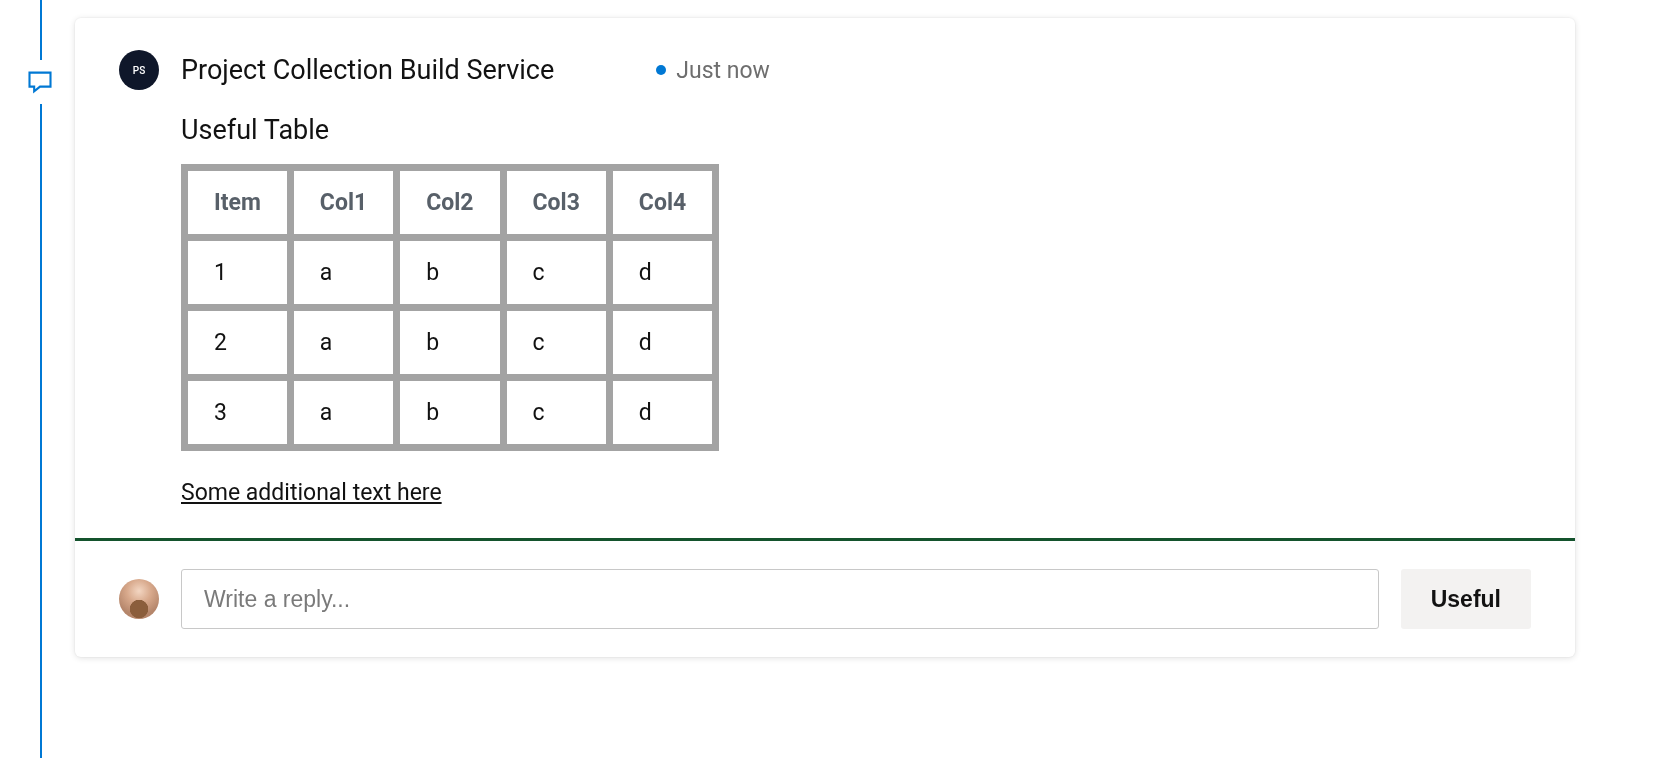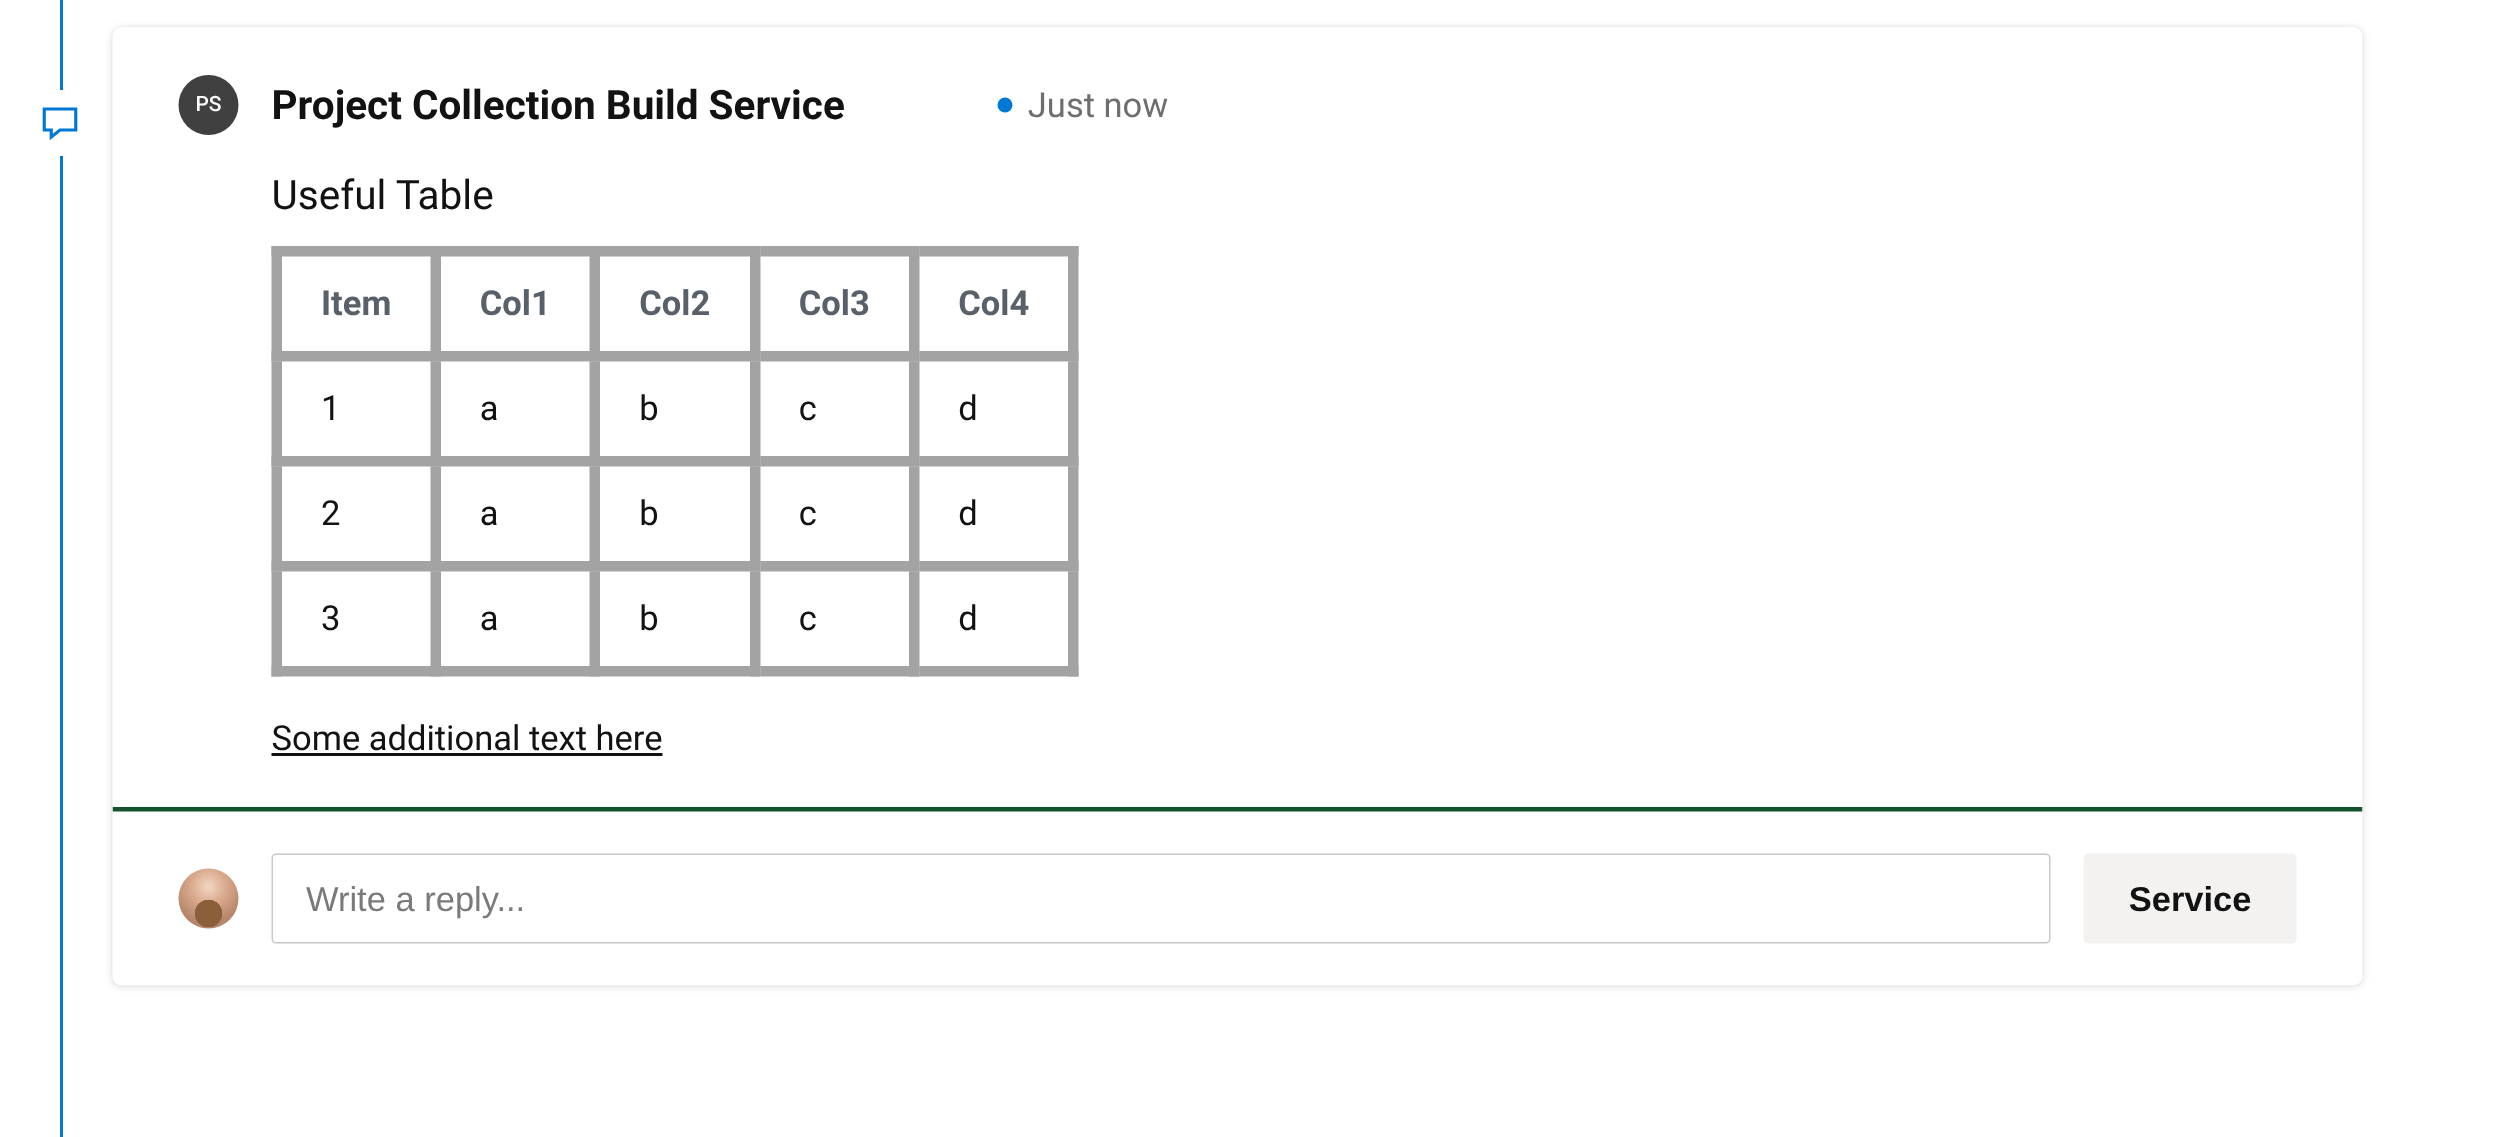--- a/index.html
+++ b/index.html
@@ -67,33 +67,33 @@
       display: flex;
       align-items: center;
       gap: 22px;
       margin-bottom: 24px;
     }
     
     .avatar {
       width: 40px;
       height: 40px;
       border-radius: 50%;
-      background: #404040;
+      background: #0f172a;
       color: #fff;
-      font-size: 14px;
+      font-size: 10px;
       font-weight: 500;
       display: flex;
       align-items: center;
       justify-content: center;
       flex-shrink: 0;
     }
     
     .author-name {
       font-size: 27px;
-      font-weight: 700;
+      font-weight: 400;
       color: #121212;
     }
     
     .timestamp-wrap {
       display: flex;
       align-items: center;
       gap: 10px;
       margin-left: 80px;
     }
     .dot {
@@ -254,15 +254,15 @@
         </tbody>
       </table>
 
       <div class="additional-text">Some additional text here</div>
     </div>
   </div>
 
   <div class="card-bottom">
     <div class="reply-avatar"></div>
     <input class="reply-input" type="text" placeholder="Write a reply..." style="">
-    <button class="resolve-btn">Service</button>
+    <button class="resolve-btn">Useful</button>
   </div>
 </div>
 
 </body></html>

